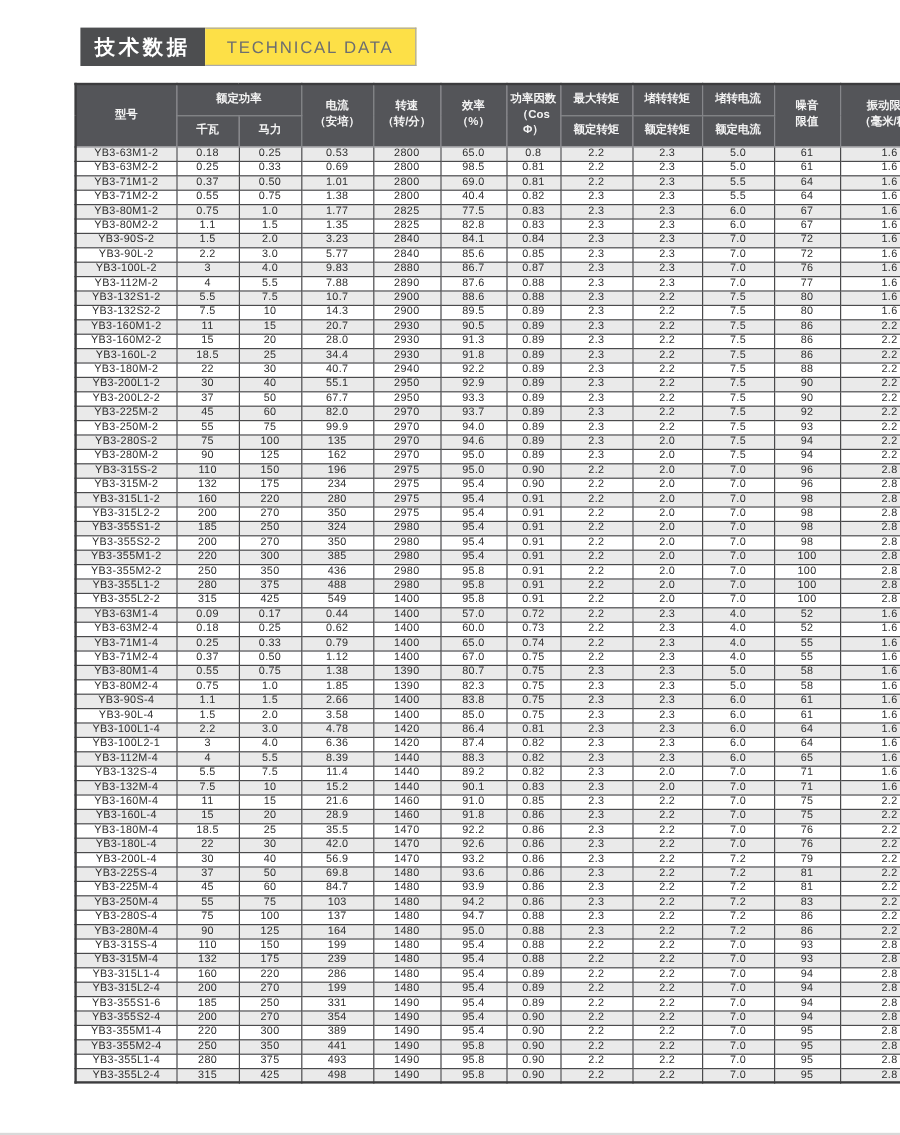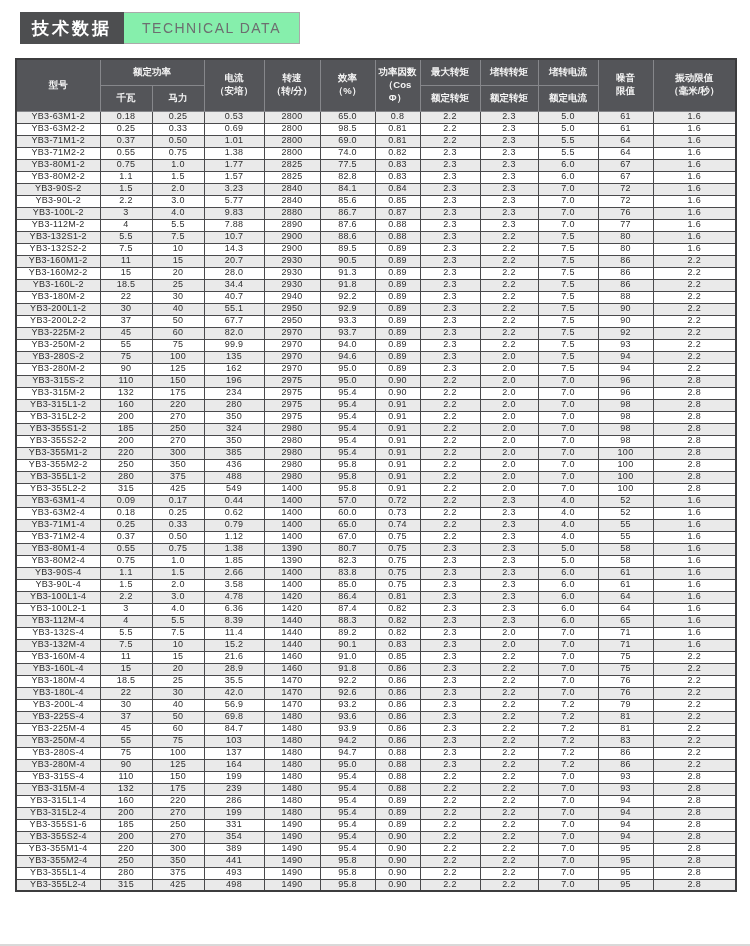--- a/index.html
+++ b/index.html
@@ -4,34 +4,34 @@
 <style>
   * { margin: 0; padding: 0; box-sizing: border-box; }
   html, body { background: #fff; }
   body {
     width: 750px; height: 946px;
     font-family: "Liberation Sans", "DejaVu Sans", sans-serif;
     color: #333;
     position: relative;
     overflow: hidden;
   }
-  .page { padding: 12px 15px 0 15px; }
+  .page { padding: 23px 15px 0 15px; margin-left: 47px; }
 
   
   .title-row { display: flex; align-items: stretch; margin-left: 5px; margin-bottom: 14px; height: 32px; }
   .title-zh {
     background: #4d4e50; color: #fff;
     font-size: 17px; font-weight: bold; letter-spacing: 3px;
     display: flex; align-items: center; padding: 0 12px;
   }
   .title-en {
     border: 1px solid #aaa; border-left: none;
     color: #6d6e70; font-size: 14px; letter-spacing: 1.5px;
     display: flex; align-items: center; padding: 0 18px;
-    background: #86efac;
+    background: #fde047;
   }
 
   
   table {
     width: 720px; border-collapse: collapse; table-layout: fixed;
     border: 2px solid #3c3c3e;
   }
   thead th {
     background: #545559; color: #f4f4f4;
     font-size: 9.5px; font-weight: bold;
@@ -154,21 +154,21 @@
           <td>5.5</td>
           <td>64</td>
           <td>1.6</td>
         </tr>
         <tr>
           <td>YB3-71M2-2</td>
           <td>0.55</td>
           <td>0.75</td>
           <td>1.38</td>
           <td>2800</td>
-          <td>74.0</td>
+          <td>40.4</td>
           <td>0.82</td>
           <td>2.3</td>
           <td>2.3</td>
           <td>5.5</td>
           <td>64</td>
           <td>1.6</td>
         </tr>
         <tr>
           <td>YB3-80M1-2</td>
           <td>0.75</td>
@@ -180,21 +180,21 @@
           <td>2.3</td>
           <td>2.3</td>
           <td>6.0</td>
           <td>67</td>
           <td>1.6</td>
         </tr>
         <tr>
           <td>YB3-80M2-2</td>
           <td>1.1</td>
           <td>1.5</td>
-          <td>1.57</td>
+          <td>1.35</td>
           <td>2825</td>
           <td>82.8</td>
           <td>0.83</td>
           <td>2.3</td>
           <td>2.3</td>
           <td>6.0</td>
           <td>67</td>
           <td>1.6</td>
         </tr>
         <tr>

